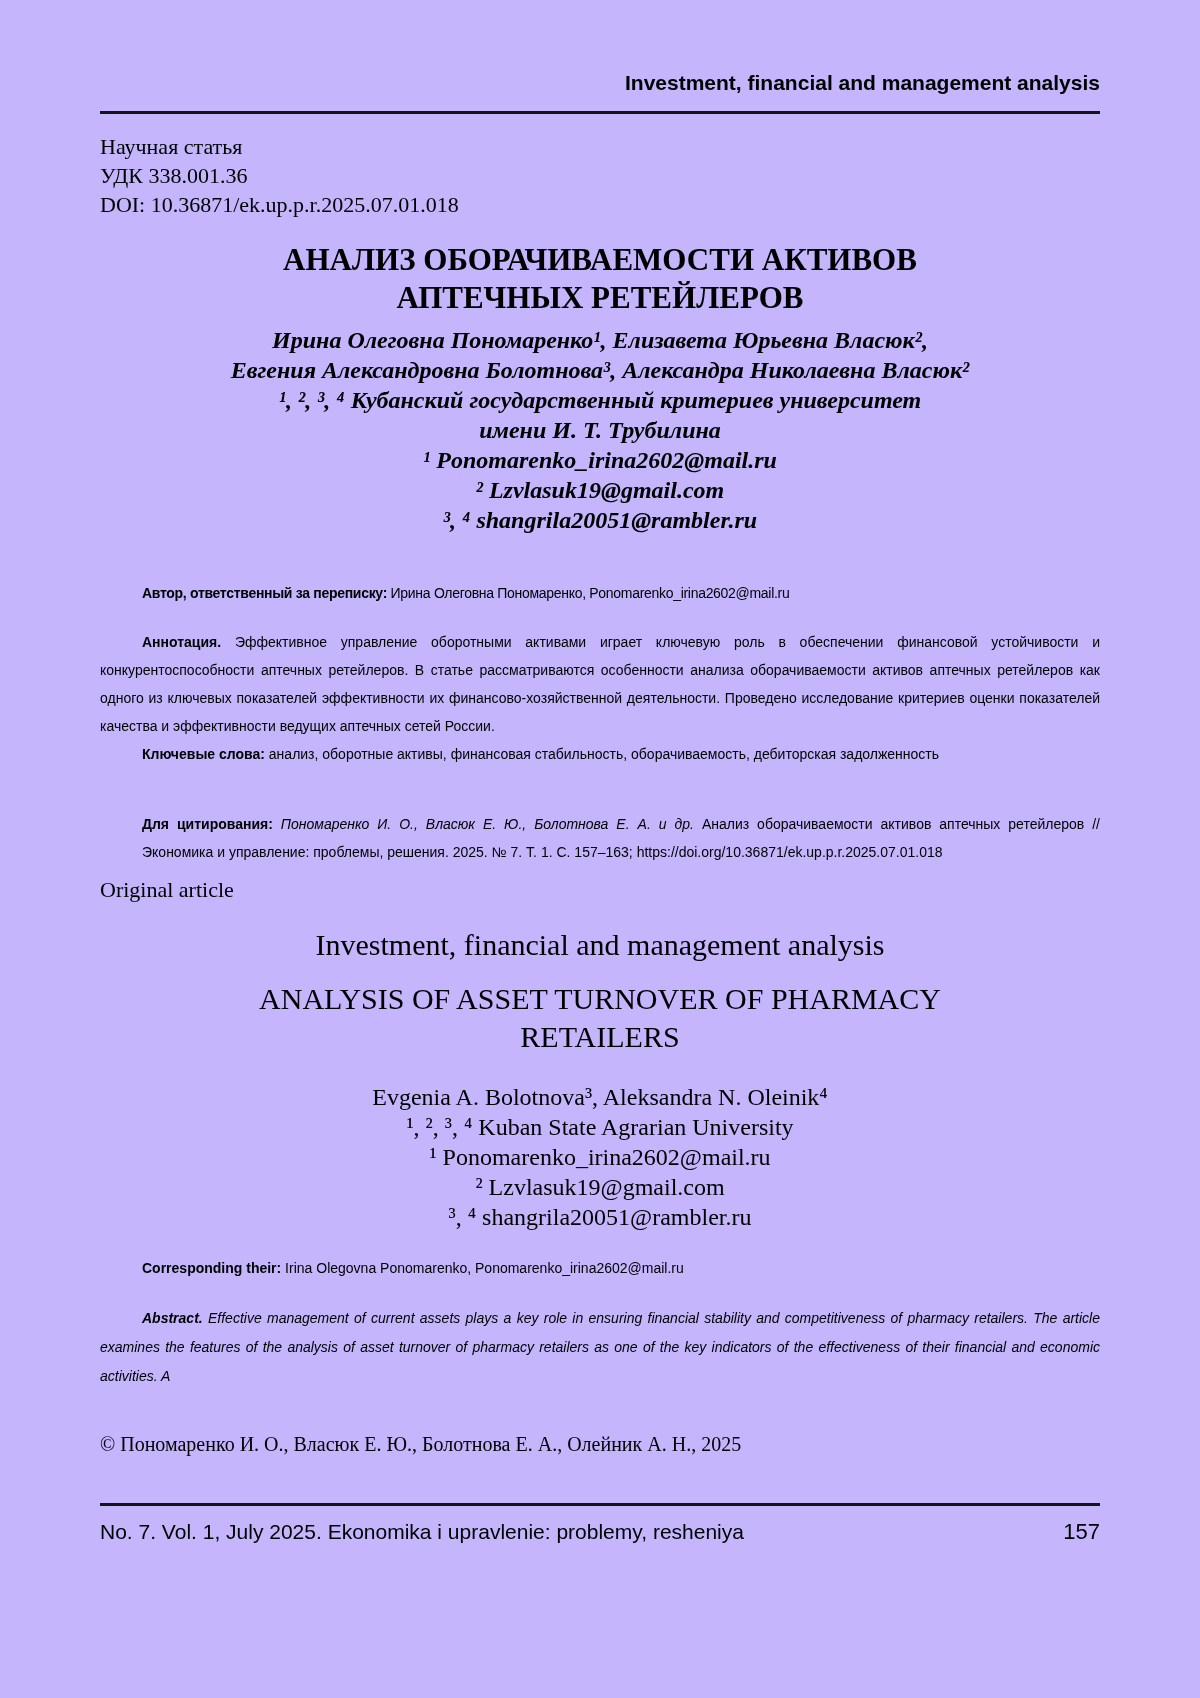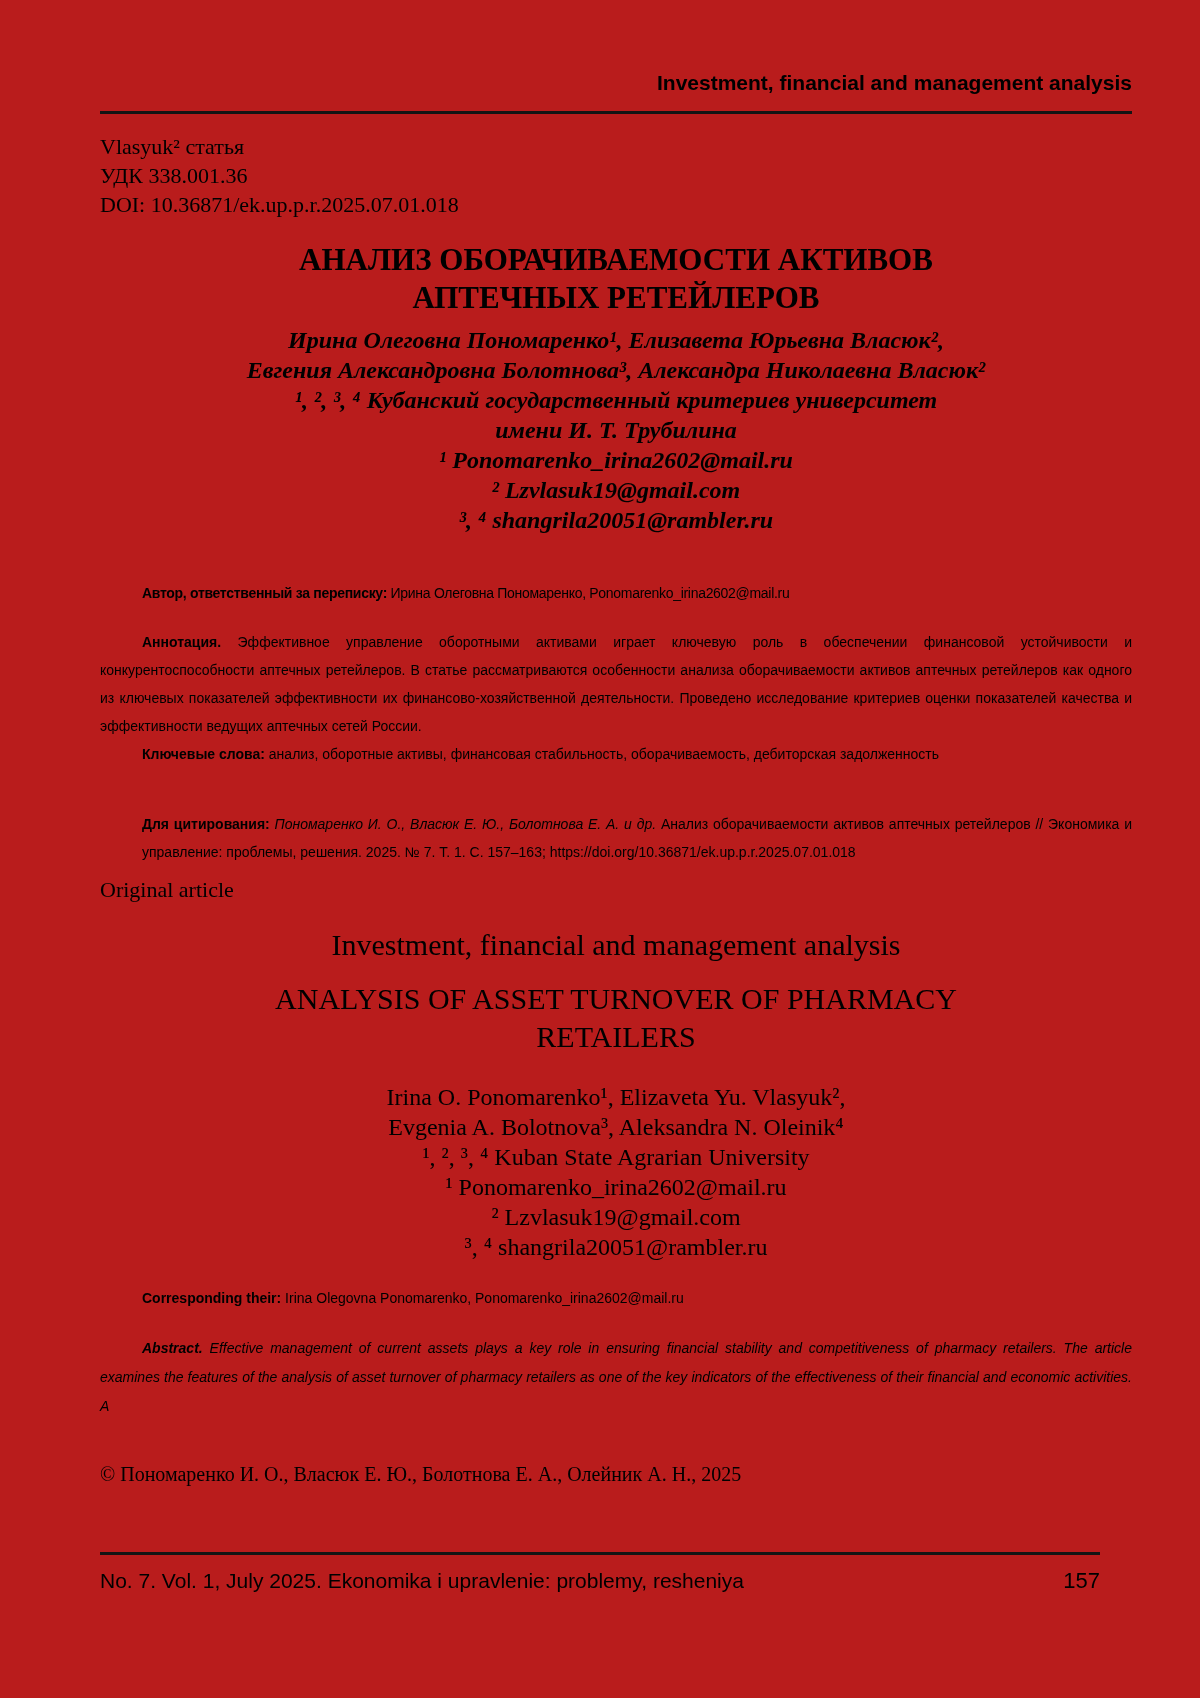--- a/index.html
+++ b/index.html
@@ -1,24 +1,24 @@
 <!DOCTYPE html>
 <html><head>
 <meta charset="utf-8">
 <style>
   html, body { margin: 0; padding: 0; background: #e8e8e8; }
   .page {
     position: relative;
     width: 1200px;
     height: 1698px;
     margin: 0 auto;
-    background: #b91c1c;
+    background: #c4b5fd;
     color: #000000;
     box-sizing: border-box;
-    padding: 70px 68px 0 100px;
+    padding: 70px 100px 0 100px;
     overflow: hidden;
     font-family: "Liberation Sans", sans-serif;
   }
 
   .running-head {
     font-family: "Liberation Sans", sans-serif;
     font-weight: bold;
     font-size: 21px;
     line-height: 26px;
     text-align: right;
@@ -118,21 +118,21 @@
     margin-top: 40px;
     font-family: "Liberation Serif", serif;
     font-size: 20px;
     line-height: 26px;
   }
 
   .footer {
     position: absolute;
     left: 100px;
     right: 100px;
-    top: 1552px;
+    top: 1503px;
   }
   .footer-row {
     margin-top: 12px;
     display: flex;
     justify-content: space-between;
     align-items: baseline;
     font-family: "Liberation Sans", sans-serif;
     font-size: 21px;
     line-height: 28px;
   }
@@ -140,21 +140,21 @@
 </style>
 </head>
 <body>
 
 <div class="page">
 
   <div class="running-head">Investment, financial and management analysis</div>
   <div class="rule head-rule"></div>
 
   <div class="meta">
-    <div>Vlasyuk² статья</div>
+    <div>Научная статья</div>
     <div>УДК 338.001.36</div>
     <div>DOI: 10.36871/ek.up.p.r.2025.07.01.018</div>
   </div>
 
   <h1 class="title-ru">
     <span>АНАЛИЗ ОБОРАЧИВАЕМОСТИ АКТИВОВ</span>
     <span>АПТЕЧНЫХ РЕТЕЙЛЕРОВ</span>
   </h1>
 
   <div class="authors-ru">
@@ -178,21 +178,20 @@
   <div class="original-article">Original article</div>
 
   <div class="section-heading-en">Investment, financial and management analysis</div>
 
   <h2 class="title-en">
     <span>ANALYSIS OF ASSET TURNOVER OF PHARMACY</span>
     <span>RETAILERS</span>
   </h2>
 
   <div class="authors-en">
-    <div>Irina O. Ponomarenko¹, Elizaveta Yu. Vlasyuk²,</div>
     <div>Evgenia A. Bolotnova³, Aleksandra N. Oleinik⁴</div>
     <div>¹, ², ³, ⁴ Kuban State Agrarian University</div>
     <div>¹ Ponomarenko_irina2602@mail.ru</div>
     <div>² Lzvlasuk19@gmail.com</div>
     <div>³, ⁴ shangrila20051@rambler.ru</div>
   </div>
 
   <p class="para corresponding-en"><span class="lead">Corresponding their:</span><span> Irina Olegovna Ponomarenko, Ponomarenko_irina2602@mail.ru</span></p>
 
   <p class="para abstract-en"><span class="lead">Abstract.</span><span> Effective management of current assets plays a key role in ensuring financial stability and competitiveness of pharmacy retailers. The article examines the features of the analysis of asset turnover of pharmacy retailers as one of the key indicators of the effectiveness of their financial and economic activities. A</span></p>

